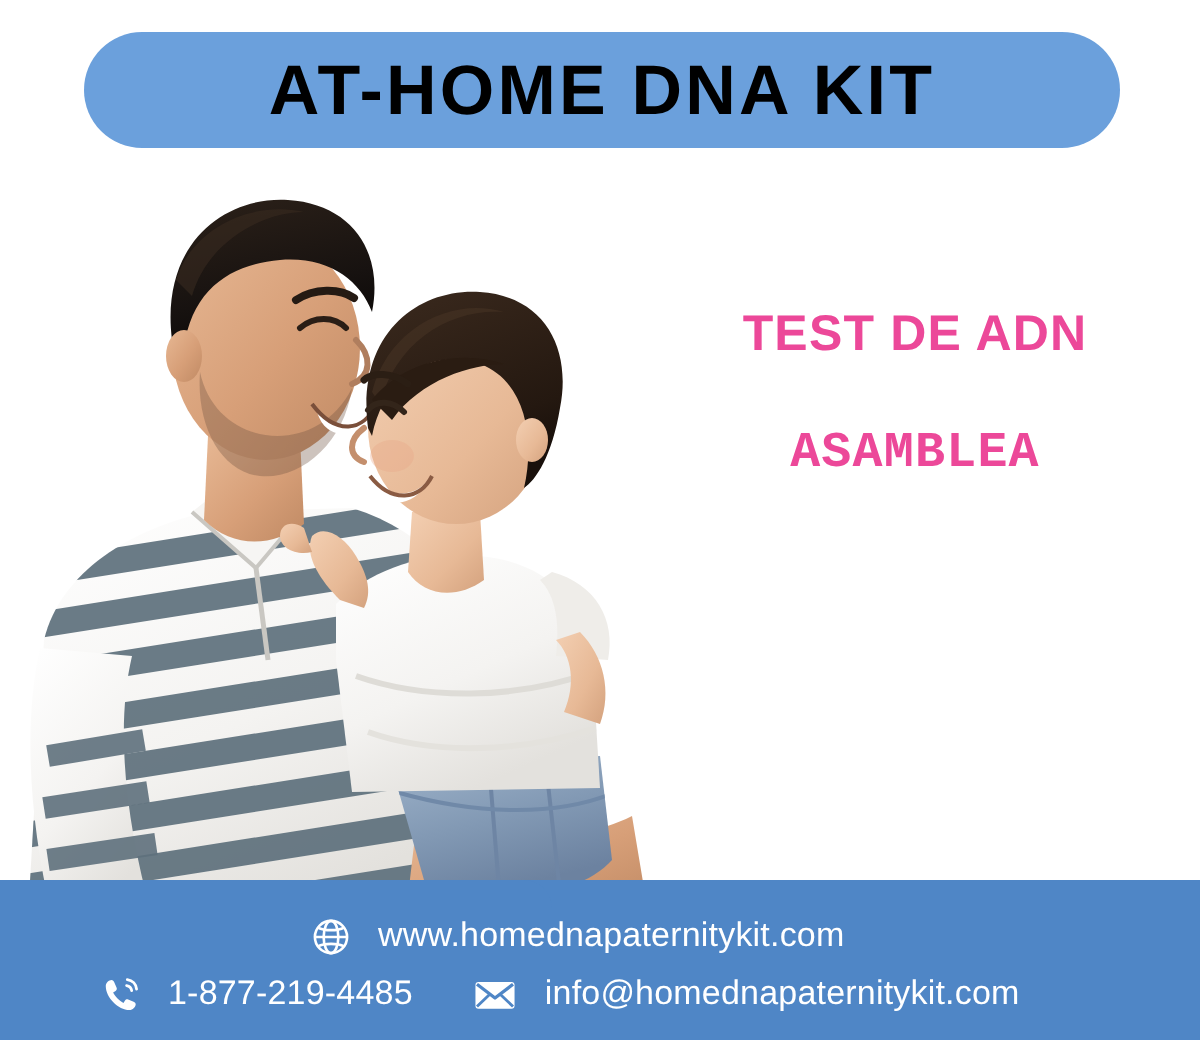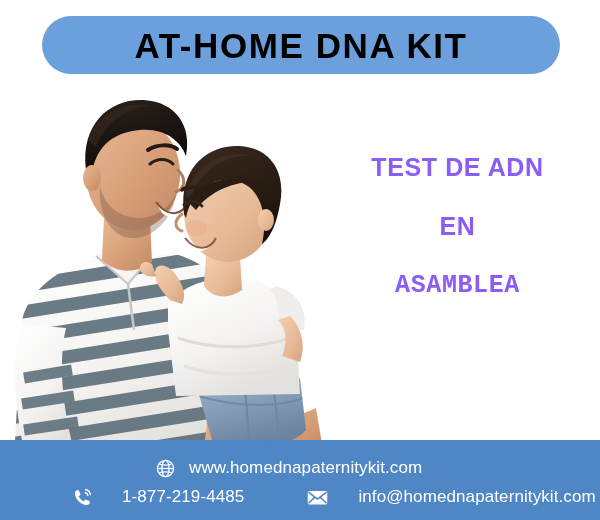--- a/index.html
+++ b/index.html
@@ -47,21 +47,21 @@
 
   
   .headline-block {
     position: absolute;
     left: 330px;
     top: 155px;
     width: 255px;
     text-align: center;
   }
   .headline-line {
-    color: #8b5cf6;
+    color: #ec4899;
     font-family: "Liberation Sans", sans-serif;
     font-size: 25px;
     font-weight: bold;
     letter-spacing: 0.6px;
     line-height: 1;
     margin-bottom: 34px;
     white-space: nowrap;
   }
   .headline-line:last-child { margin-bottom: 0; font-family: Liberation Mono, monospace; }
 
@@ -99,24 +99,23 @@
     display: flex;
     align-items: center;
     color: #ffffff;
   }
   .footer-row-website {
     left: 155px;
     top: 455px;
     height: 26px;
   }
   .footer-row-contact {
-    left: 72px;
+    left: 50px;
     top: 484px;
     height: 26px;
-    gap: 16px;
   }
   .footer-text {
     color: #ffffff;
     font-family: "Liberation Sans", sans-serif;
     font-size: 17px;
     font-weight: normal;
     letter-spacing: 0.1px;
     white-space: nowrap;
   }
   .footer-icon {
@@ -271,21 +270,20 @@
 
       <path d="M170 222 C 160 212, 152 200, 156 190 C 162 184, 172 190, 178 200 C 184 210, 186 218, 182 226 Z" fill="url(#skinKid)"></path>
       <path d="M152 186 C 146 182, 140 184, 140 190 C 140 196, 148 200, 156 198" fill="url(#skinKid)"></path>
 
       <path d="M290 238 C 302 250, 306 268, 300 284 L 282 278 C 288 264, 286 250, 278 242 Z" fill="url(#skinKid)"></path>
     </svg>
   </div>
 
   <div class="headline-block">
     <div class="headline-line">TEST DE ADN</div>
-    <div class="headline-line">EN</div>
     <div class="headline-line">ASAMBLEA</div>
   </div>
 
   <div class="footer-bar"></div>
   <div class="footer-notch"></div>
 
   <div class="footer-row footer-row-website">
     <span class="footer-icon">
       <svg width="21" height="21" viewBox="0 0 24 24" fill="none" stroke="#FFFFFF" stroke-width="1.5">
         <circle cx="12" cy="12" r="9.2"></circle>

